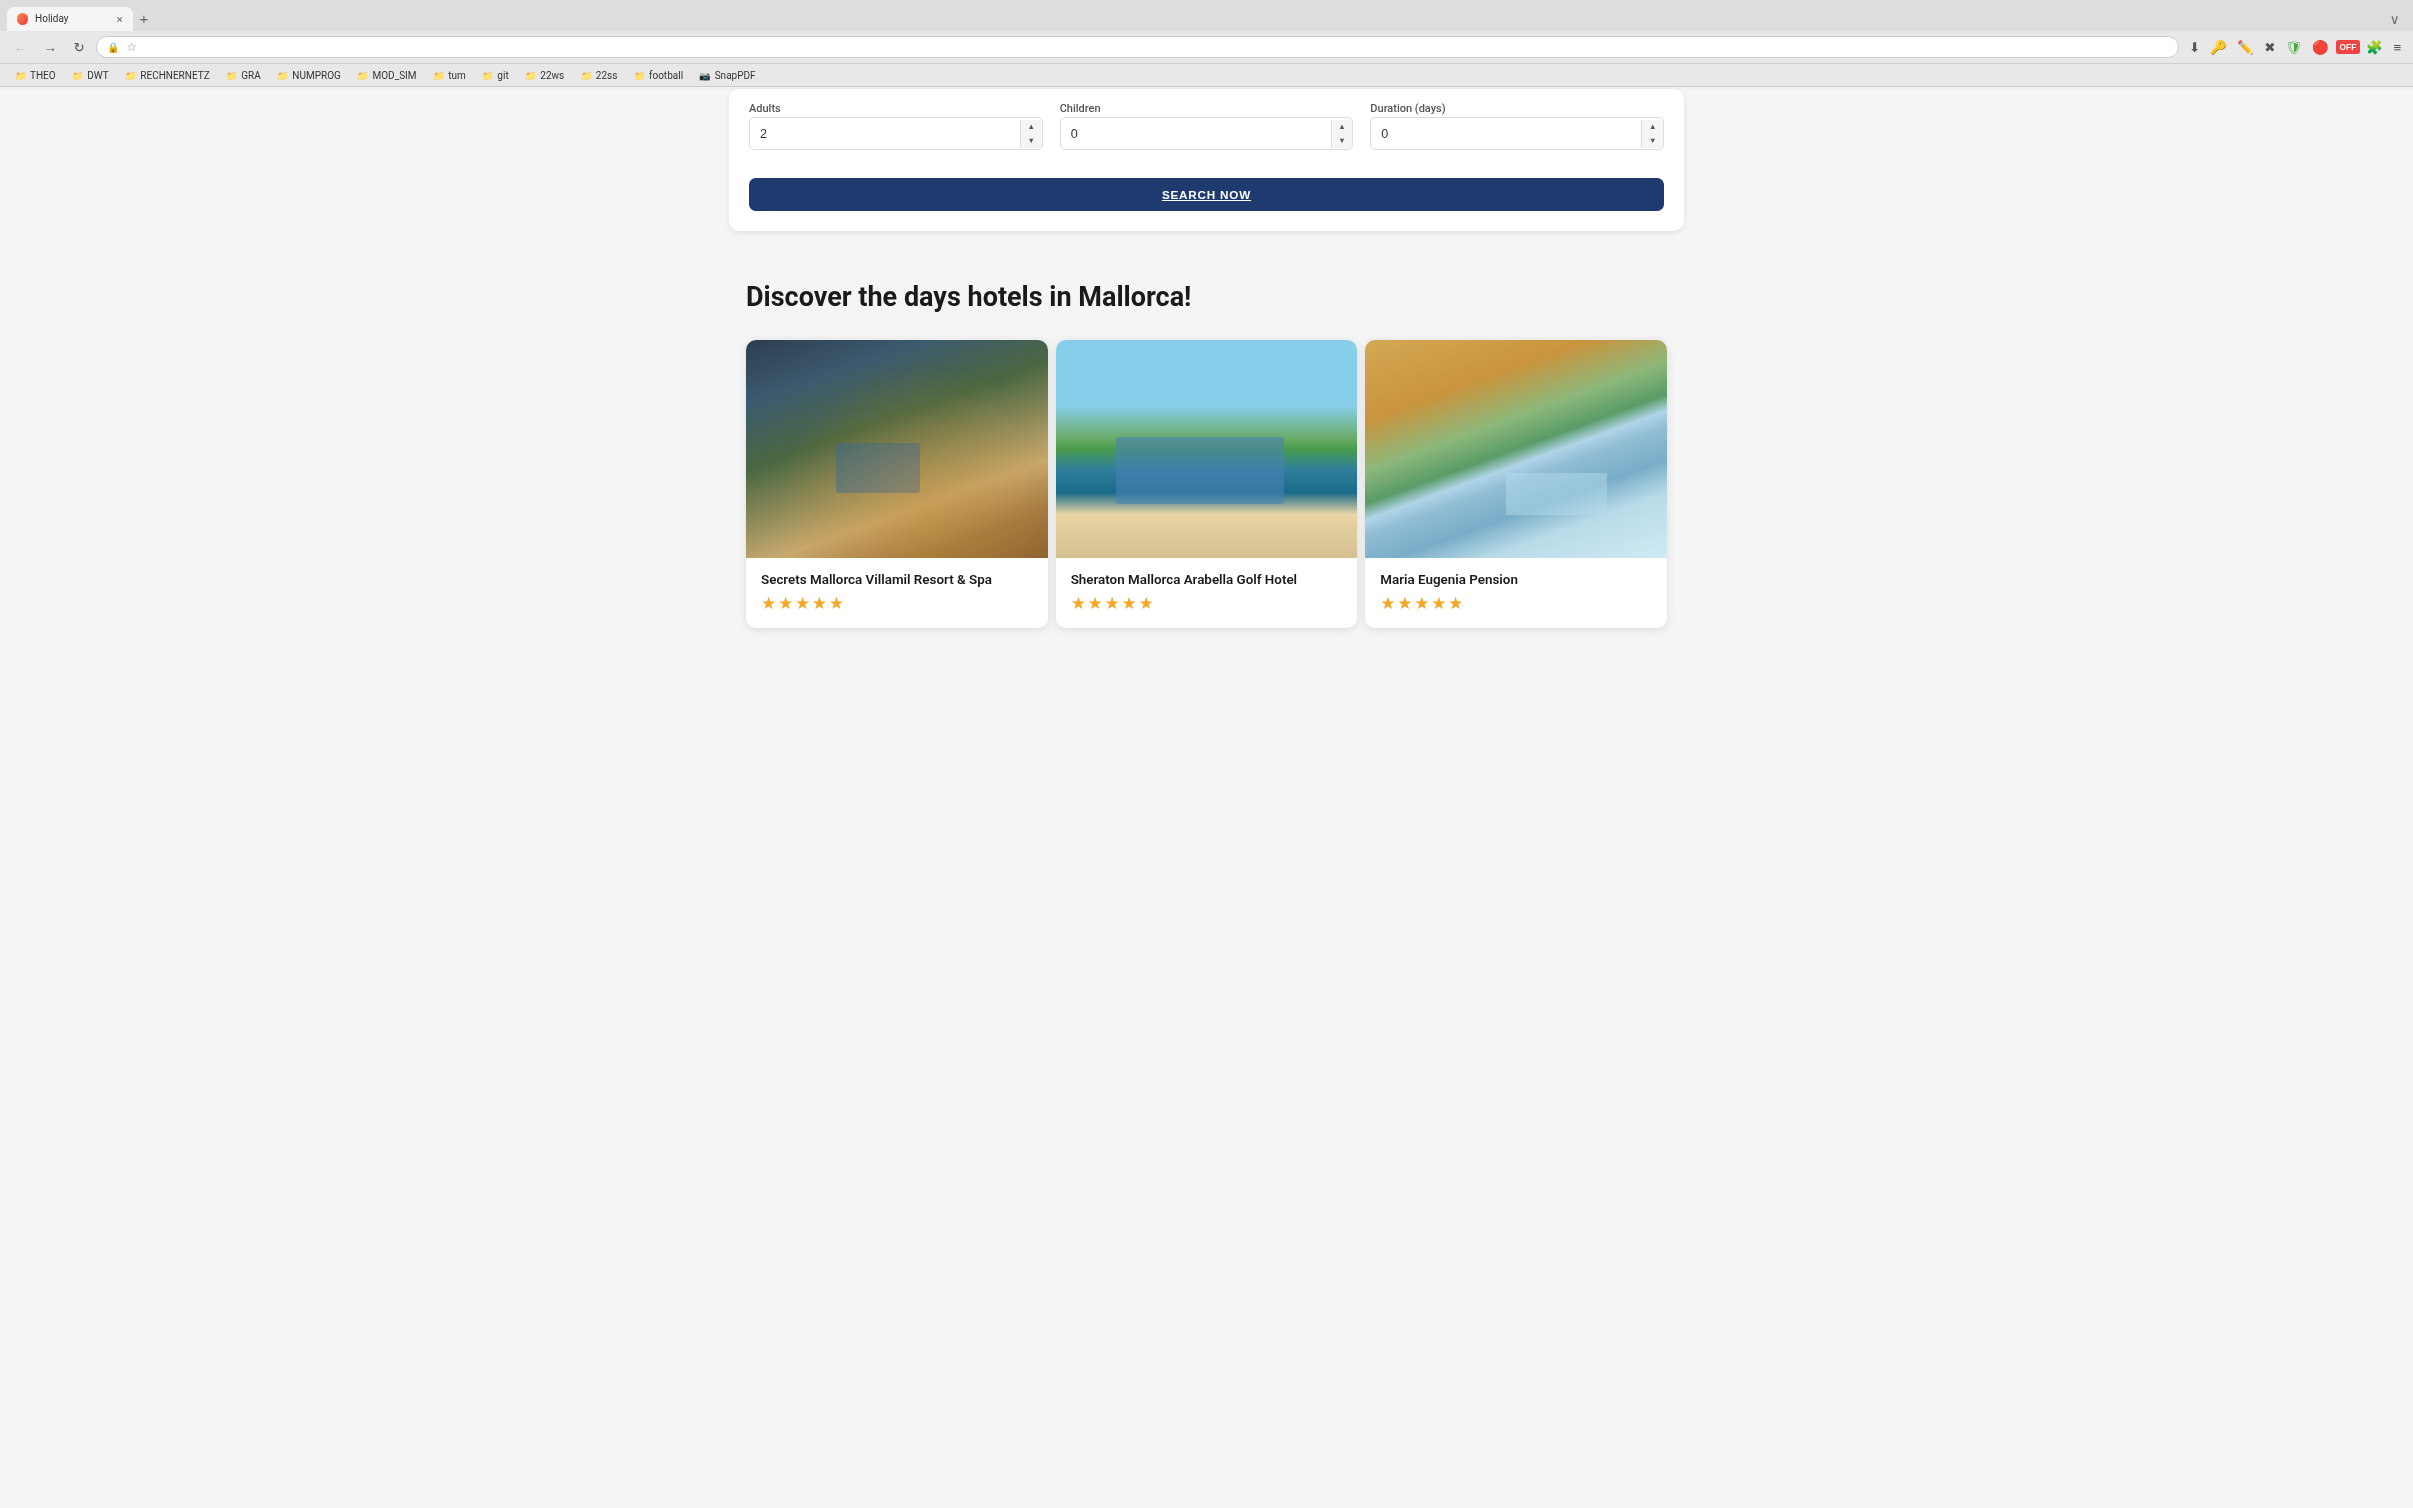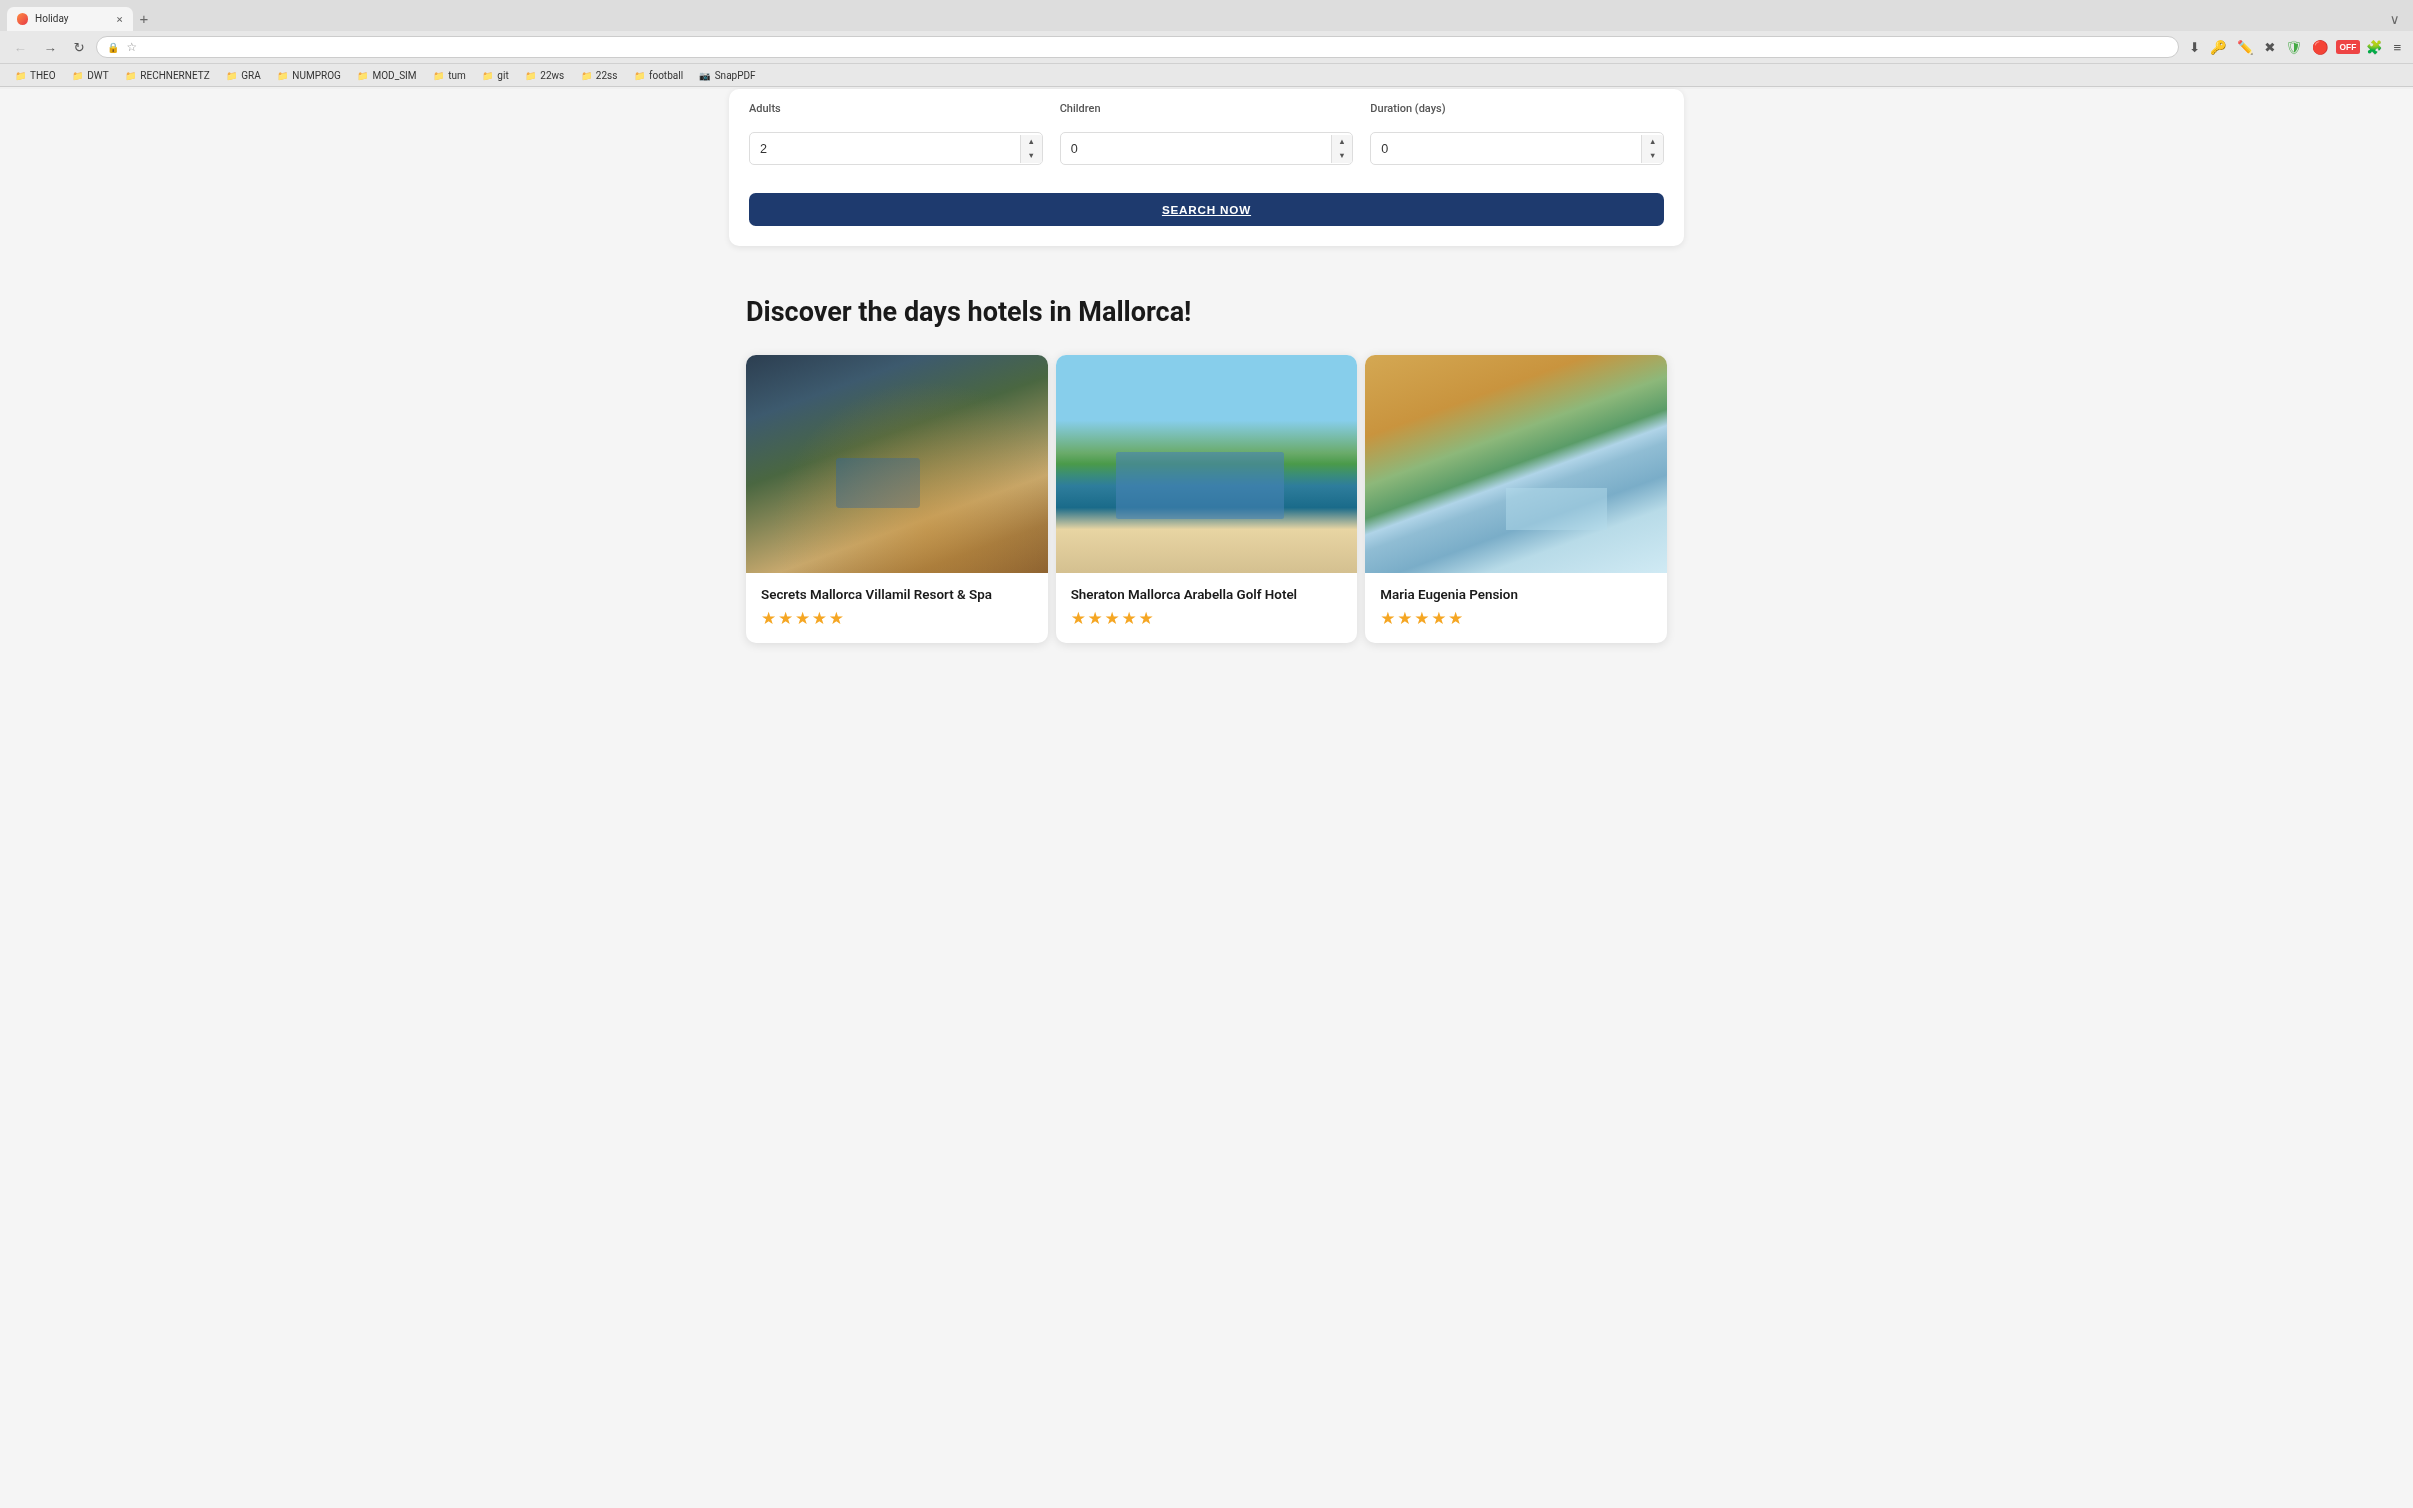--- a/index.html
+++ b/index.html
@@ -159,21 +159,21 @@
     .search-form-row {
       display: flex;
       gap: 17px;
       align-items: flex-end;
     }
 
     .form-field {
       flex: 1;
       display: flex;
       flex-direction: column;
-      gap: 17px;
+      gap: 2px;
     }
 
     .form-field label {
       font-size: 11px;
       color: #555;
       font-weight: 500;
     }
 
     .number-input-wrapper {
       position: relative;

